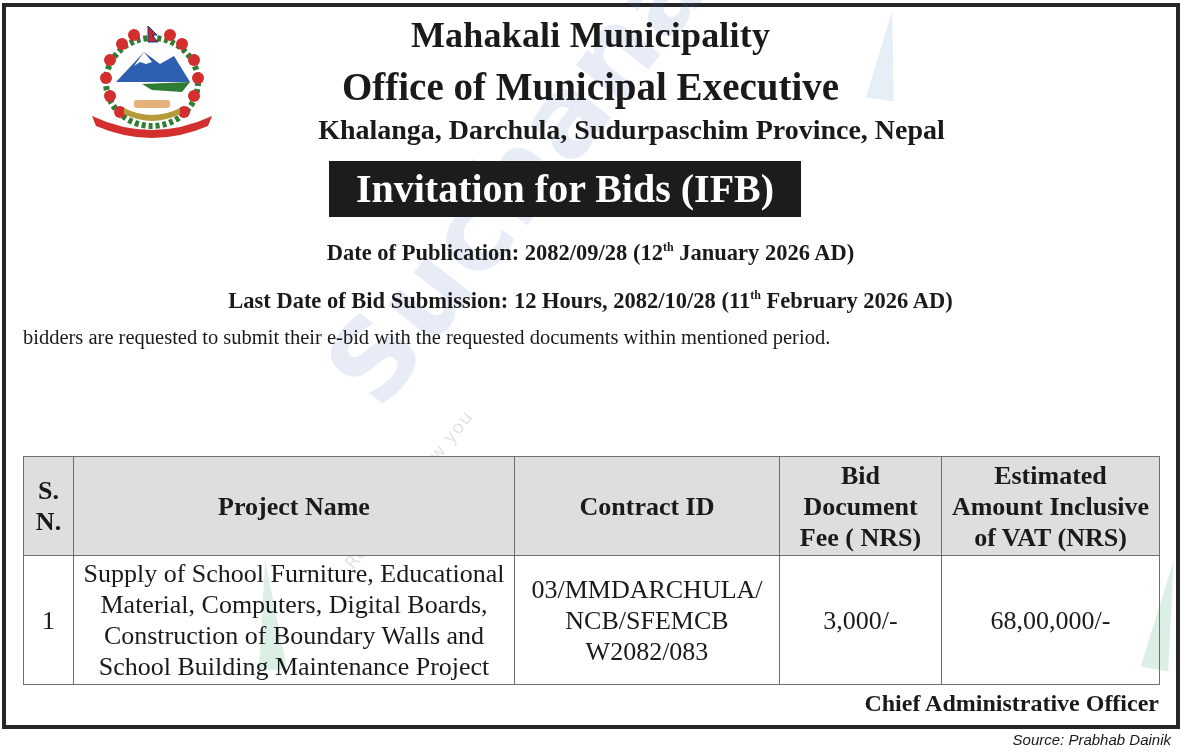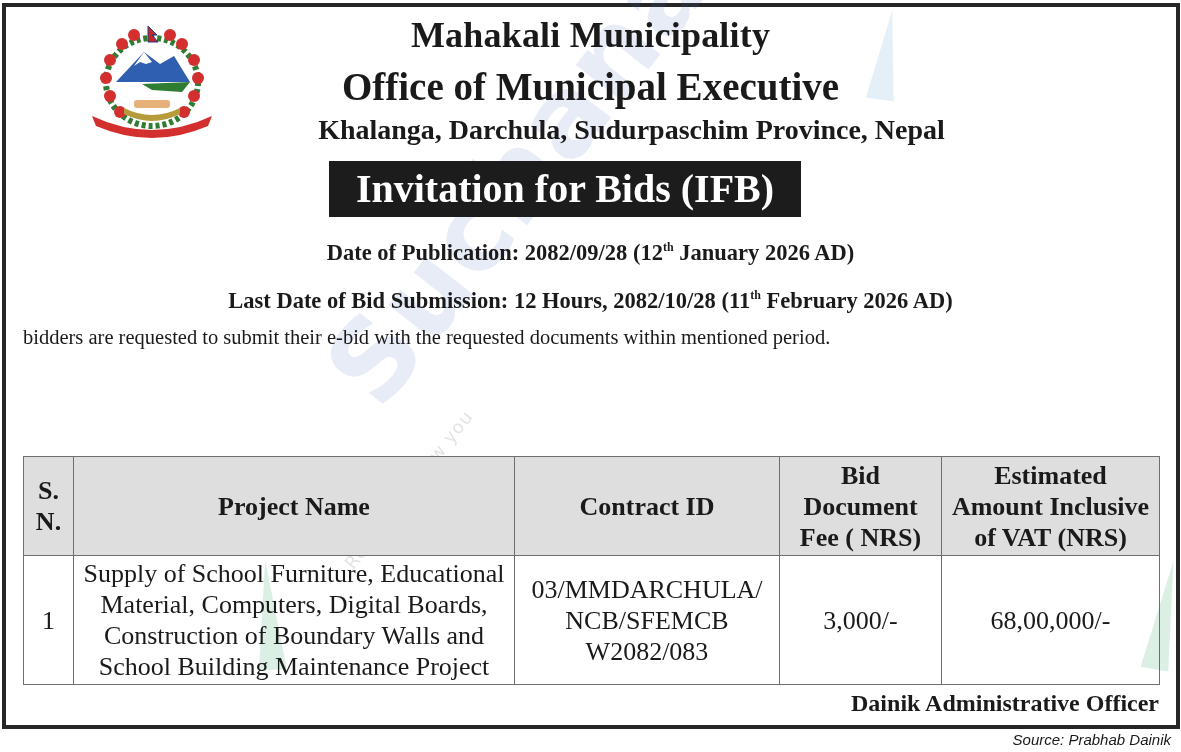--- a/index.html
+++ b/index.html
@@ -113,14 +113,14 @@
     <tr>
       <td>1</td>
       <td>Supply of School Furniture, Educational Material, Computers, Digital Boards, Construction of Boundary Walls and School Building Maintenance Project</td>
       <td>03/MMDARCHULA/ NCB/SFEMCB W2082/083</td>
       <td>3,000/-</td>
       <td>68,00,000/-</td>
     </tr>
   </tbody>
 </table>
 
-<div class="signature">Dainik Administrative Officer</div>
+<div class="signature">Chief Administrative Officer</div>
 <div class="source">Source: Prabhab Dainik</div>
 
 </body></html>

